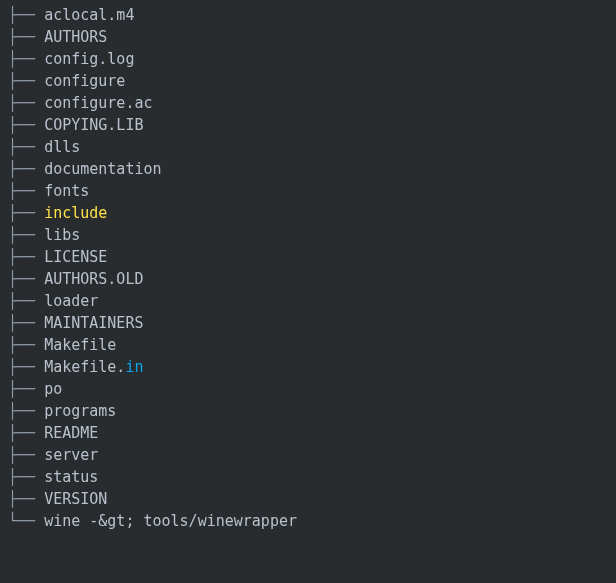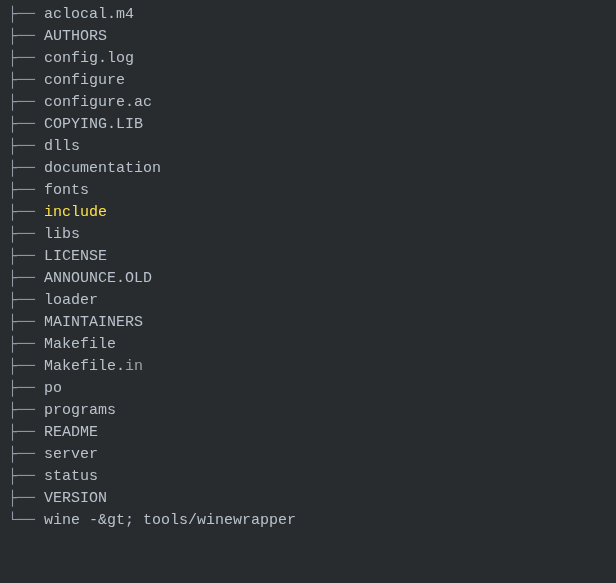--- a/index.html
+++ b/index.html
@@ -20,55 +20,54 @@
     padding: 4px 0 0 0;
     background: #282c2f;
   }
   .tree-row {
     height: 22px;
     line-height: 22px;
     white-space: pre;
     font-size: 15px;
     letter-spacing: 0px;
     padding-left: 8px;
-    font-family: Liberation Mono, monospace;
   }
   .tree-glyph {
     color: #8f9aa6;
     white-space: pre;
   }
   .entry-name {
     color: #b9c2cc;
     white-space: pre;
   }
   .entry-name.accent {
     color: #fde047;
   }
   .entry-name .accent-part {
-    color: #a3a3a3;
+    color: #0ea5e9;
     text-align: right;
   }
 </style>
 </head>
 <body>
 
 <div id="tree-listing">
     <div class="tree-row"><span class="tree-glyph">├── </span><span class="entry-name">aclocal.m4</span></div>
     <div class="tree-row"><span class="tree-glyph">├── </span><span class="entry-name">AUTHORS</span></div>
     <div class="tree-row"><span class="tree-glyph">├── </span><span class="entry-name">config.log</span></div>
     <div class="tree-row"><span class="tree-glyph">├── </span><span class="entry-name">configure</span></div>
     <div class="tree-row"><span class="tree-glyph">├── </span><span class="entry-name">configure.ac</span></div>
     <div class="tree-row"><span class="tree-glyph">├── </span><span class="entry-name">COPYING.LIB</span></div>
     <div class="tree-row"><span class="tree-glyph">├── </span><span class="entry-name">dlls</span></div>
     <div class="tree-row"><span class="tree-glyph">├── </span><span class="entry-name">documentation</span></div>
     <div class="tree-row"><span class="tree-glyph">├── </span><span class="entry-name">fonts</span></div>
     <div class="tree-row"><span class="tree-glyph">├── </span><span class="entry-name accent">include</span></div>
     <div class="tree-row"><span class="tree-glyph">├── </span><span class="entry-name">libs</span></div>
     <div class="tree-row"><span class="tree-glyph">├── </span><span class="entry-name">LICENSE</span></div>
-    <div class="tree-row"><span class="tree-glyph">├── </span><span class="entry-name">ANNOUNCE.OLD</span></div>
+    <div class="tree-row"><span class="tree-glyph">├── </span><span class="entry-name">AUTHORS.OLD</span></div>
     <div class="tree-row"><span class="tree-glyph">├── </span><span class="entry-name">loader</span></div>
     <div class="tree-row"><span class="tree-glyph">├── </span><span class="entry-name">MAINTAINERS</span></div>
     <div class="tree-row"><span class="tree-glyph">├── </span><span class="entry-name">Makefile</span></div>
     <div class="tree-row"><span class="tree-glyph">├── </span><span class="entry-name"><span>Makefile.</span><span class="accent-part">in</span></span></div>
     <div class="tree-row"><span class="tree-glyph">├── </span><span class="entry-name">po</span></div>
     <div class="tree-row"><span class="tree-glyph">├── </span><span class="entry-name">programs</span></div>
     <div class="tree-row"><span class="tree-glyph">├── </span><span class="entry-name">README</span></div>
     <div class="tree-row"><span class="tree-glyph">├── </span><span class="entry-name">server</span></div>
     <div class="tree-row"><span class="tree-glyph">├── </span><span class="entry-name">status</span></div>
     <div class="tree-row"><span class="tree-glyph">├── </span><span class="entry-name">VERSION</span></div>

